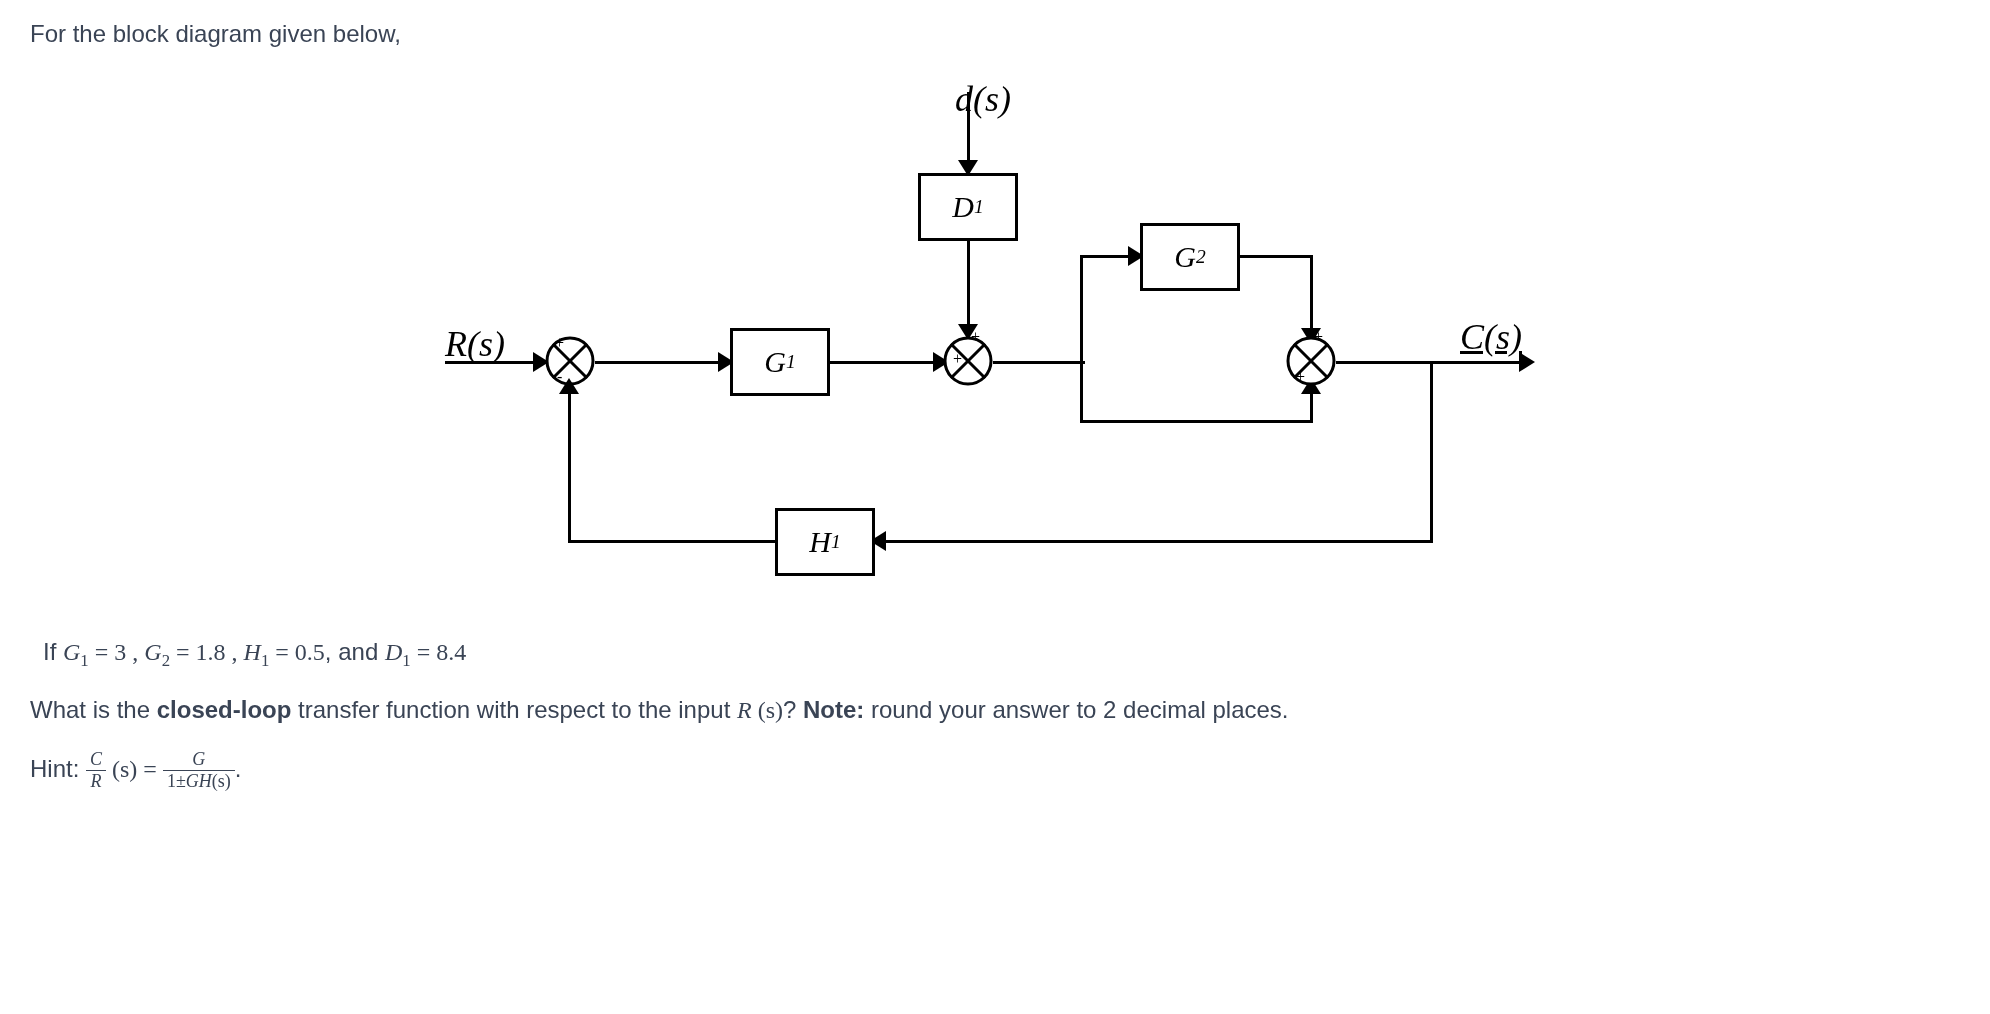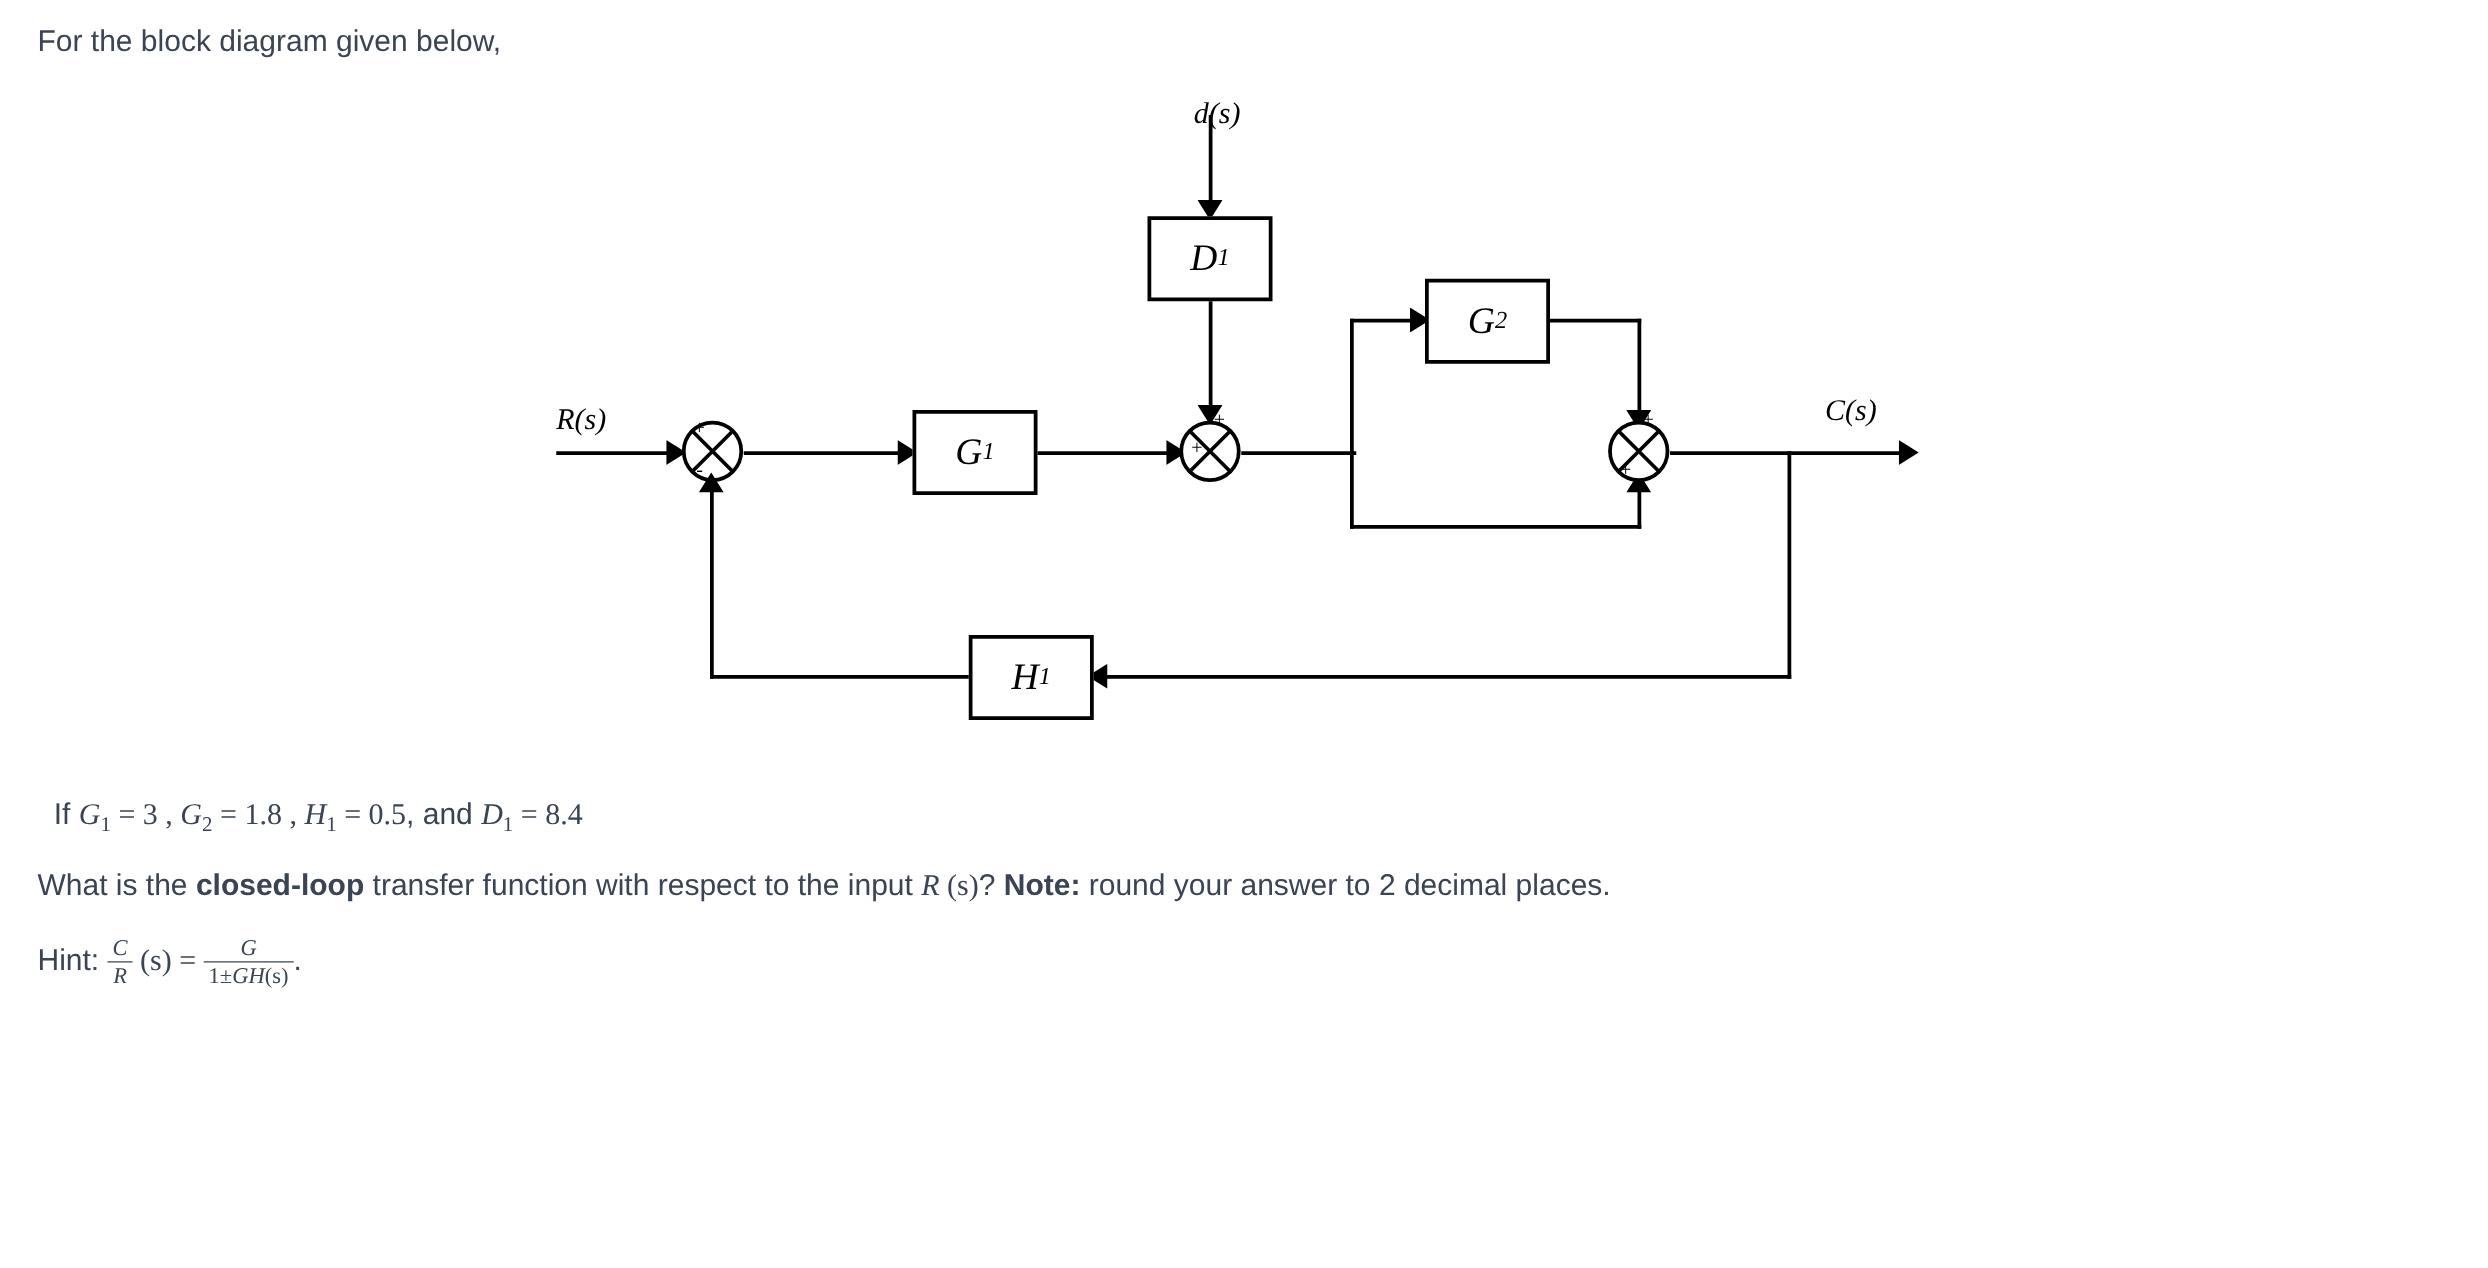--- a/index.html
+++ b/index.html
@@ -25,21 +25,21 @@
     }
     .diagram {
       position: relative;
       width: 1100px;
       height: 520px;
     }
     .label {
       position: absolute;
       font-family: 'Times New Roman', Times, serif;
       font-style: italic;
-      font-size: 24px;
+      font-size: 36px;
       color: #000;
     }
     .block {
       position: absolute;
       border: 3px solid #000;
       background: #fff;
       font-family: 'Times New Roman', Times, serif;
       font-style: italic;
       font-size: 30px;
       color: #000;
@@ -214,21 +214,21 @@
       </svg>
     </div>
     <div class="label" style="left: 869px; top: 250px; font-size: 16px; font-style: normal;">+</div>
     <div class="label" style="left: 851px; top: 290px; font-size: 16px; font-style: normal;">+</div>
 
     <div class="line line-h" style="left: 891px; top: 283px; width: 190px;"></div>
     <svg class="arrow-head" style="left:1074px; top:274px;" width="16" height="20">
         <polygon points="0,0 16,10 0,20" fill="#000"></polygon>
       </svg>
 
-    <div class="label" style="left: 1015px; top: 238px;">C(s)</div>
+    <div class="label" style="left: 1015px; top: 238px; text-decoration: underline;">C(s)</div>
 
     <div class="line line-v" style="left: 985px; top: 283px; height: 182px;"></div>
     <div class="line line-h" style="left: 430px; top: 462px; width: 558px;"></div>
     <svg class="arrow-head" style="left:425px; top:453px;" width="16" height="20">
         <polygon points="16,0 0,10 16,20" fill="#000"></polygon>
       </svg>
 
     <div class="block" style="left: 330px; top: 430px; width: 100px; height: 68px;">
       <span>H</span>
         <sub>1</sub>

